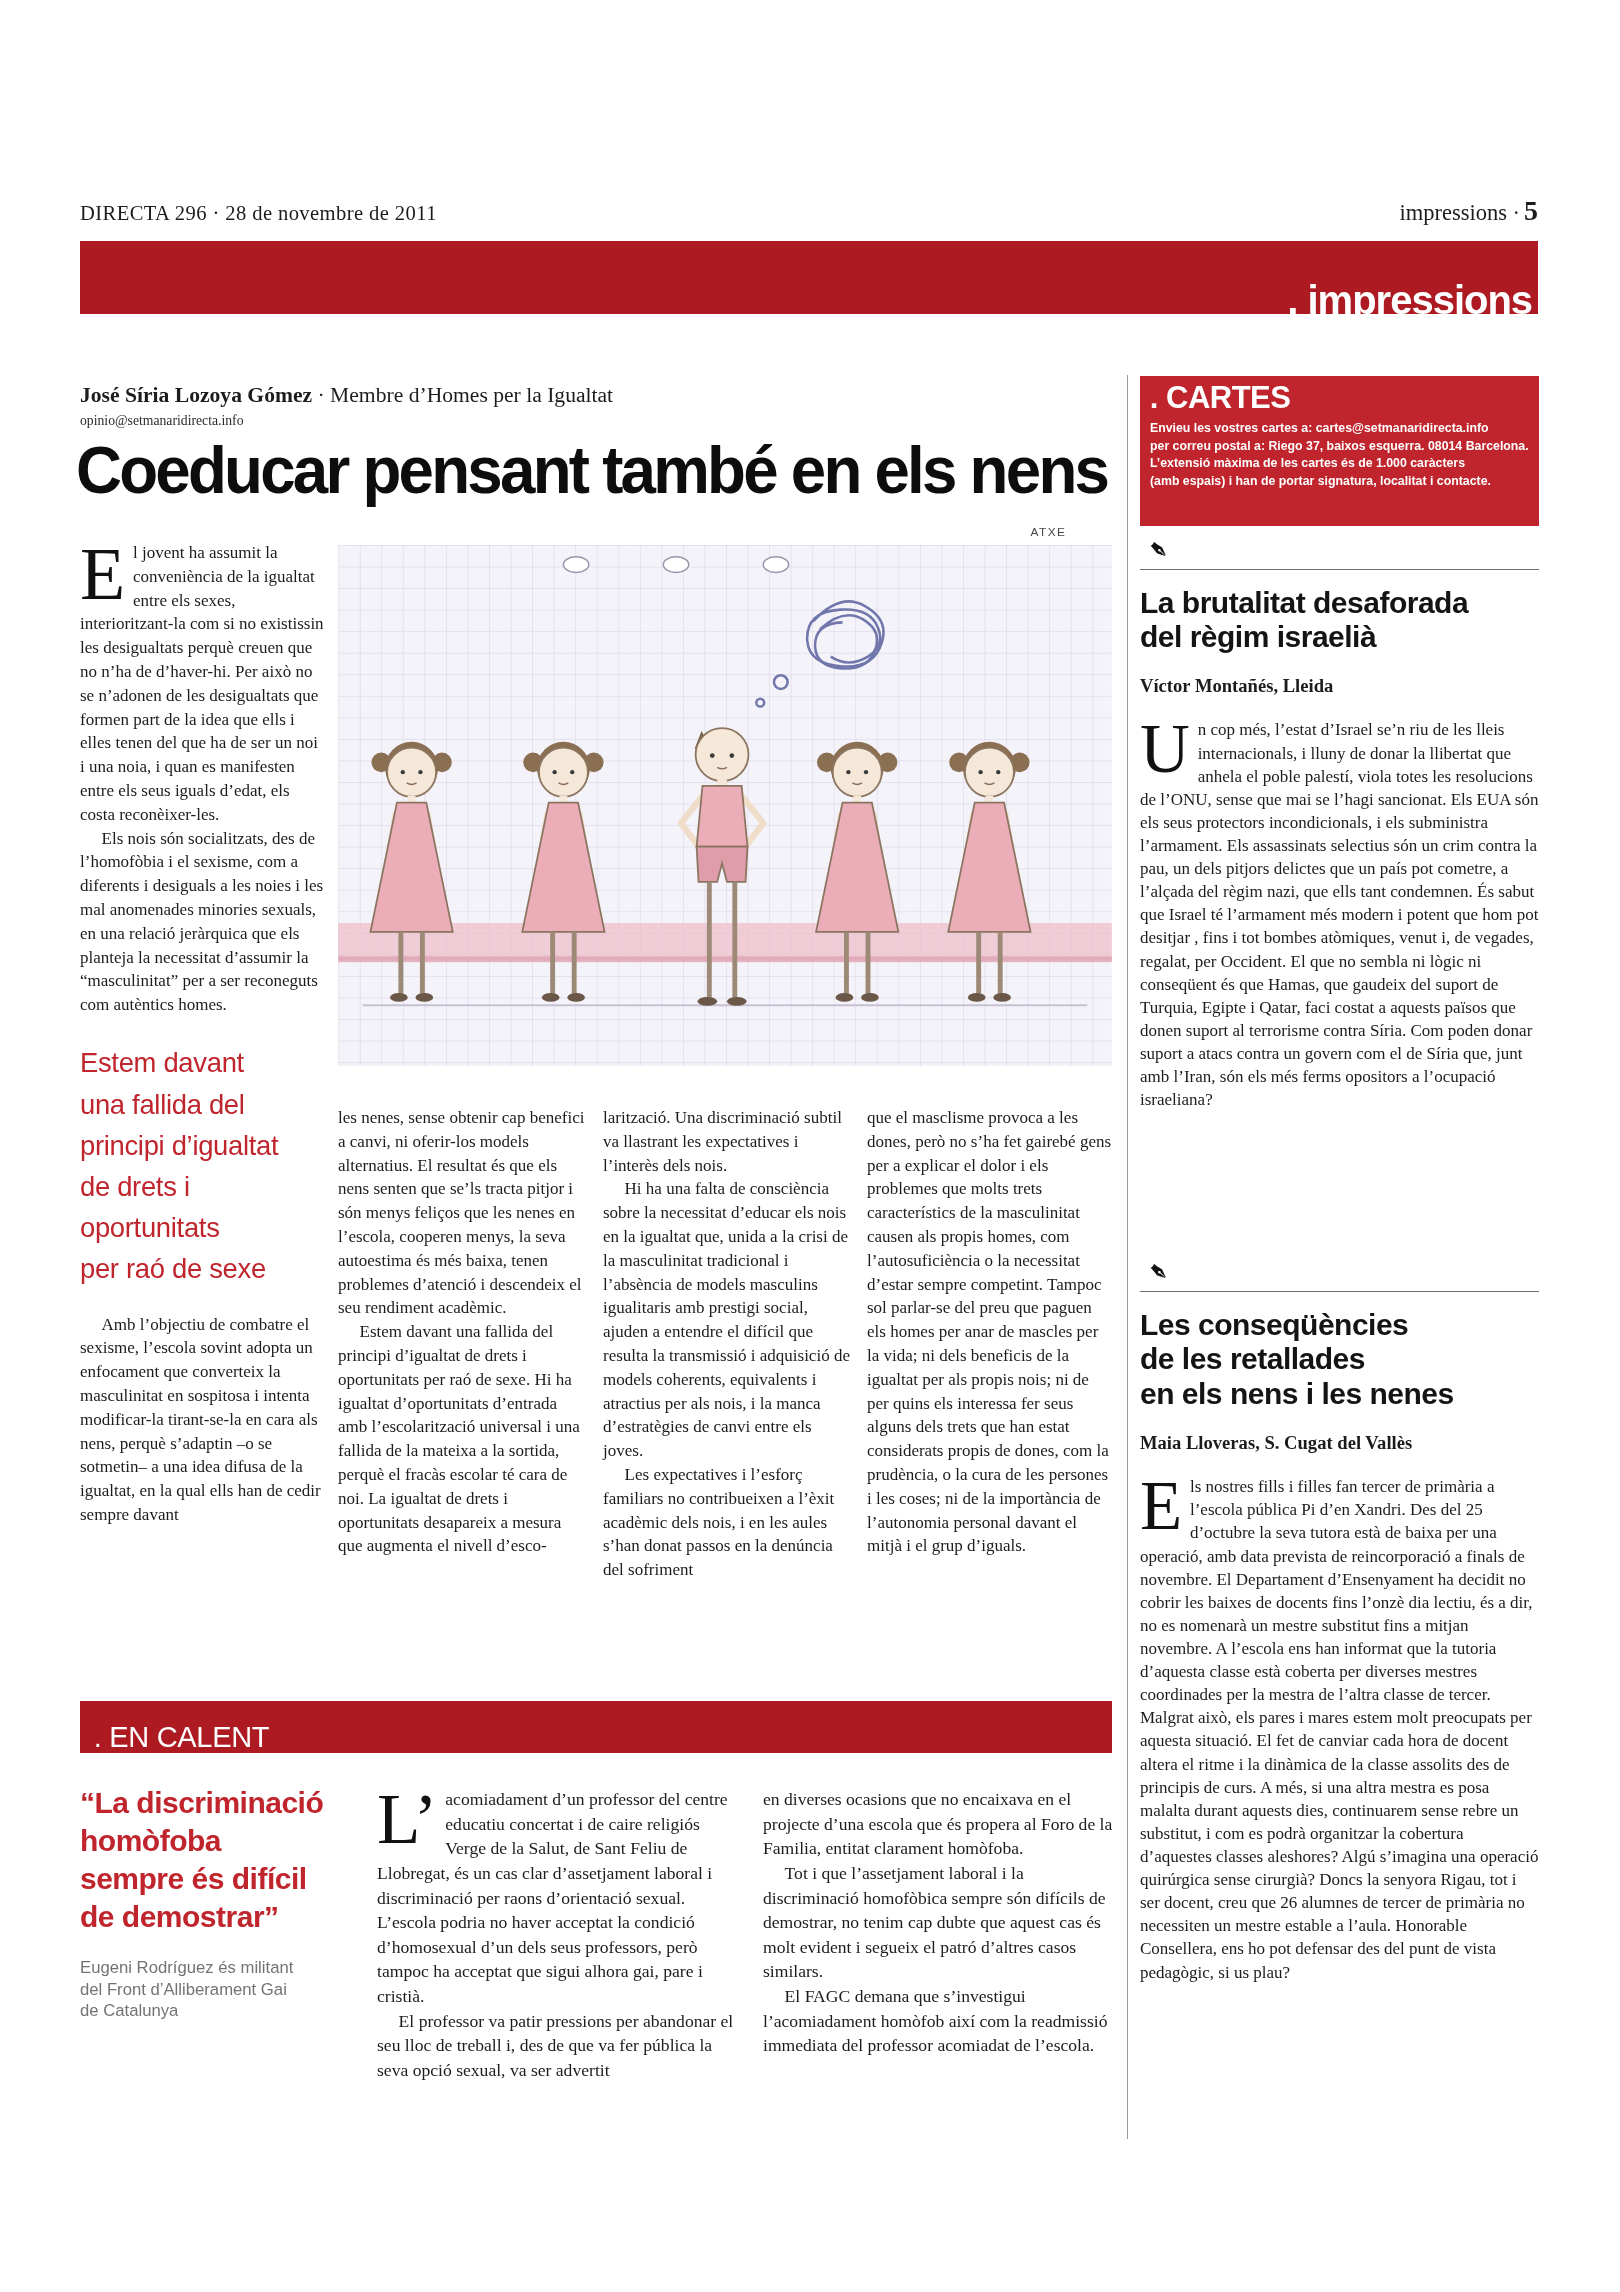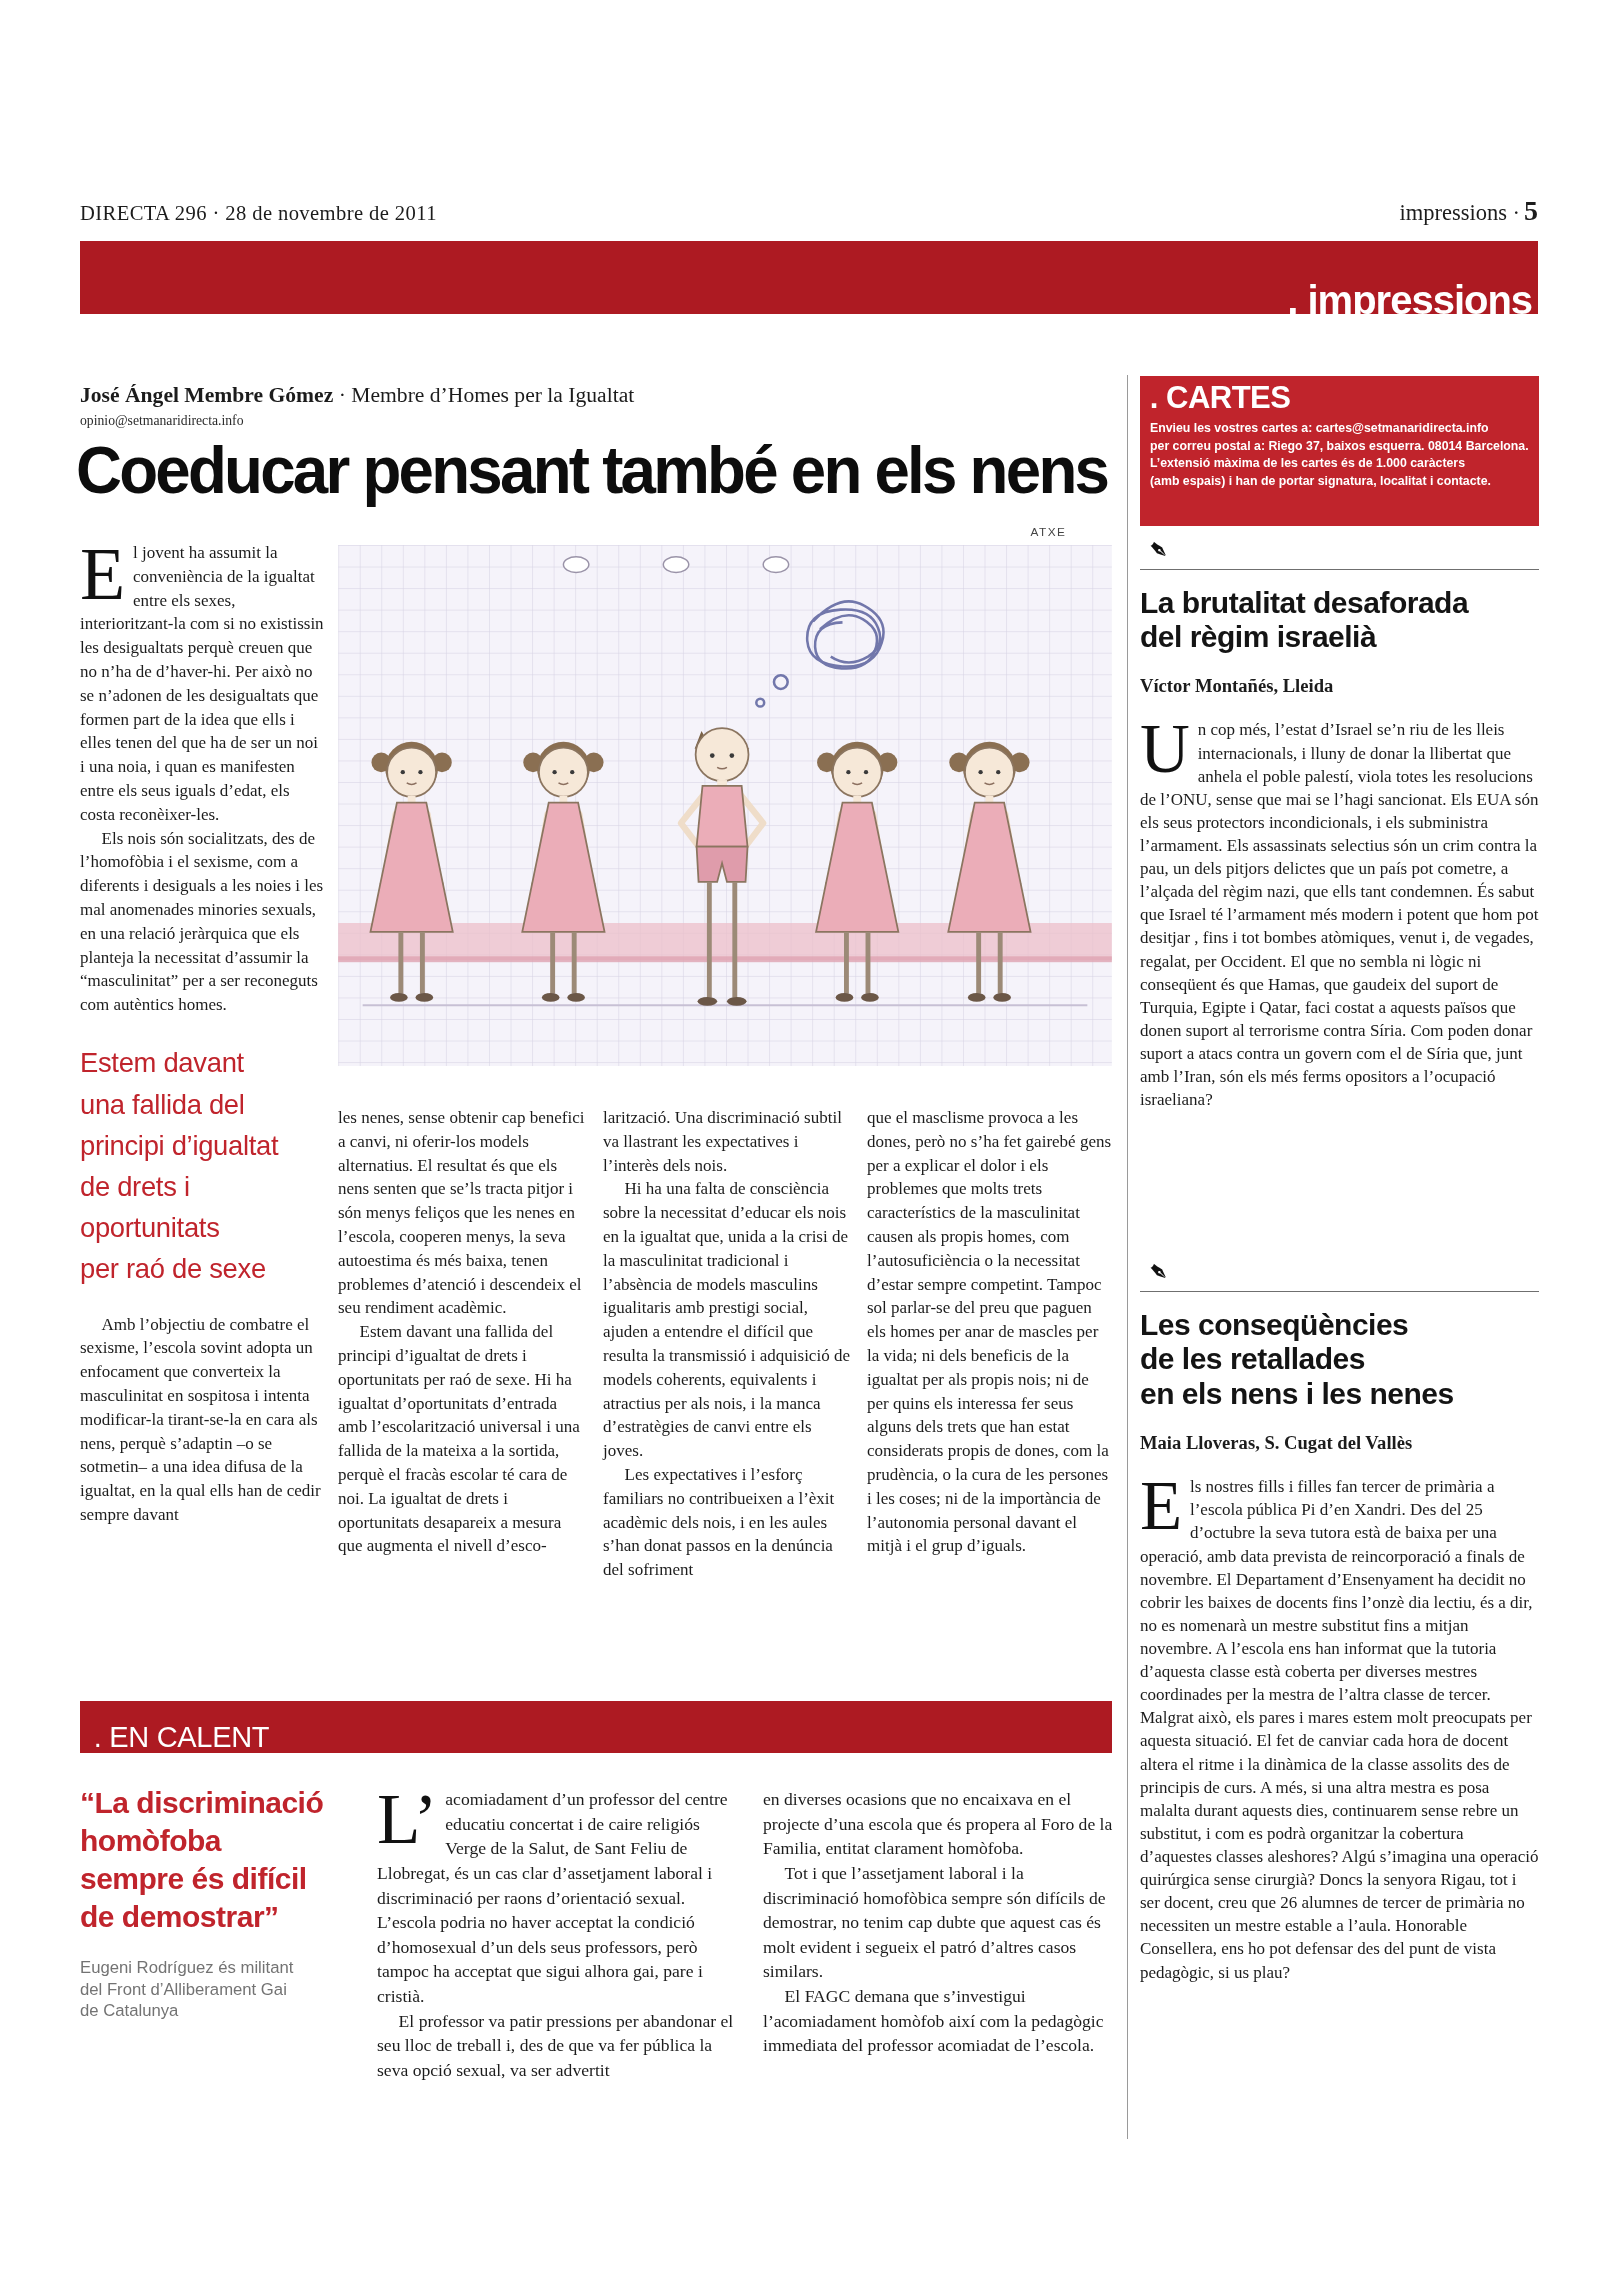--- a/index.html
+++ b/index.html
@@ -91,21 +91,21 @@
     <span id="header-right">
       <span>impressions ·</span><span class="pageno">5</span>
     </span>
   </div>
 
   <div id="banner">
     <span id="banner-label">, impressions</span>
   </div>
 
   <div id="byline">
-    <span class="name">José Ángel Membre Gómez</span>
+    <span class="name">José Síria Lozoya Gómez</span>
     <span>· Membre d’Homes per la Igualtat</span>
   </div>
   <div id="email">opinio@setmanaridirecta.info</div>
   <h1 id="headline">Coeducar pensant també en els nens</h1>
   <div id="credit">ATXE</div>
 
   <div id="illustration">
     <svg width="774" height="521" viewBox="0 0 790 532">
       <defs>
         <pattern id="grid" width="22" height="22" patternUnits="userSpaceOnUse">
@@ -258,17 +258,17 @@
 de Catalunya</div>
 
   <div id="ec-colA" class="ec-col">
     <p><span class="dropcap">L’</span><span>acomiadament d’un professor del centre educatiu concertat i de caire religiós Verge de la Salut, de Sant Feliu de Llobregat, és un cas clar d’assetjament laboral i discriminació per raons d’orientació sexual. L’escola podria no haver acceptat la condició d’homosexual d’un dels seus professors, però tampoc ha acceptat que sigui alhora gai, pare i cristià.</span></p>
     <p class="ind">El professor va patir pressions per abandonar el seu lloc de treball i, des de que va fer pública la seva opció sexual, va ser advertit</p>
   </div>
 
   <div id="ec-colB" class="ec-col">
     <p>en diverses ocasions que no encaixava en el projecte d’una escola que és propera al Foro de la Familia, entitat clarament homòfoba.</p>
     <p class="ind">Tot i que l’assetjament laboral i la discriminació homofòbica sempre són difícils de demostrar, no tenim cap dubte que aquest cas és molt evident i segueix el patró d’altres casos similars.</p>
-    <p class="ind">El FAGC demana que s’investigui l’acomiadament homòfob així com la pedagògic immediata del professor acomiadat de l’escola.</p>
+    <p class="ind">El FAGC demana que s’investigui l’acomiadament homòfob així com la readmissió immediata del professor acomiadat de l’escola.</p>
   </div>
 
 </div>
 
 
 </body></html>

